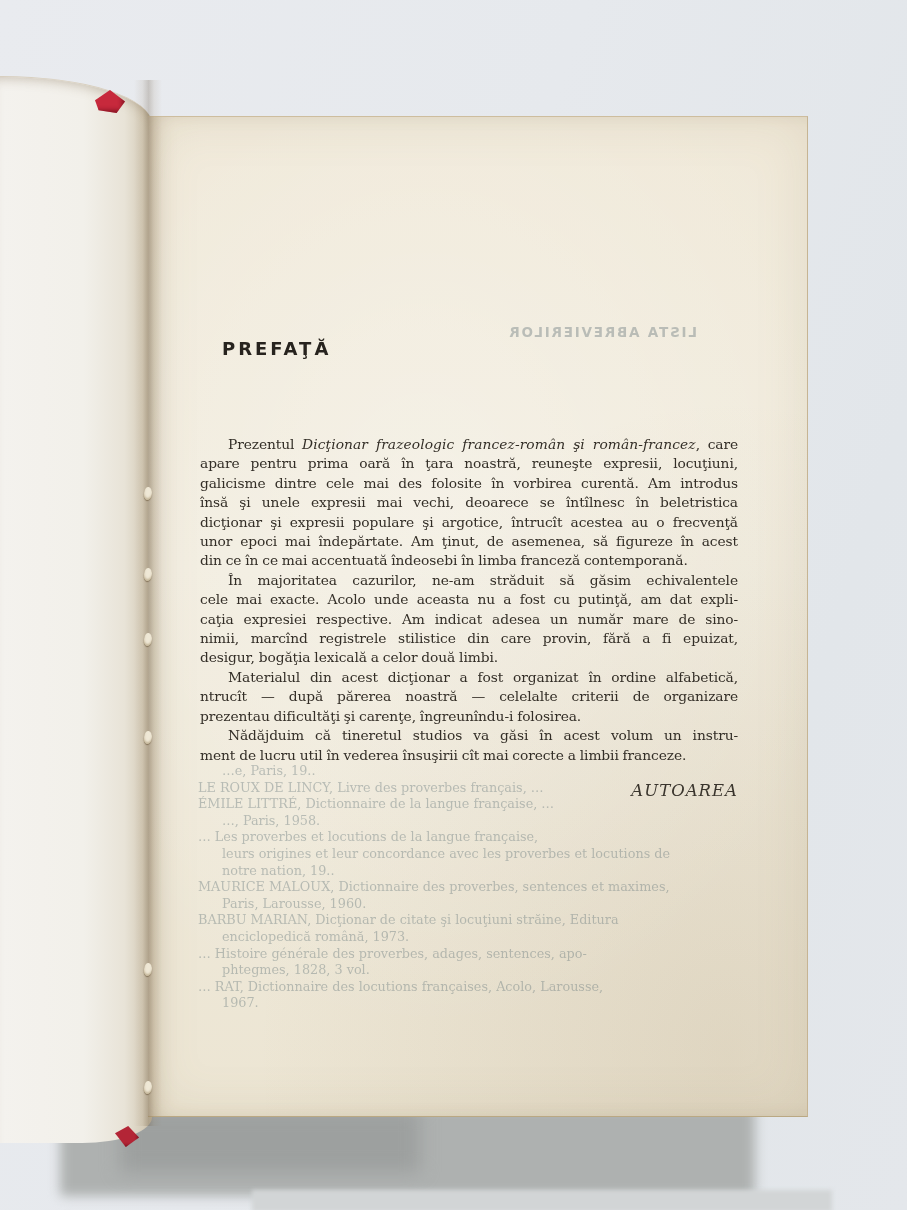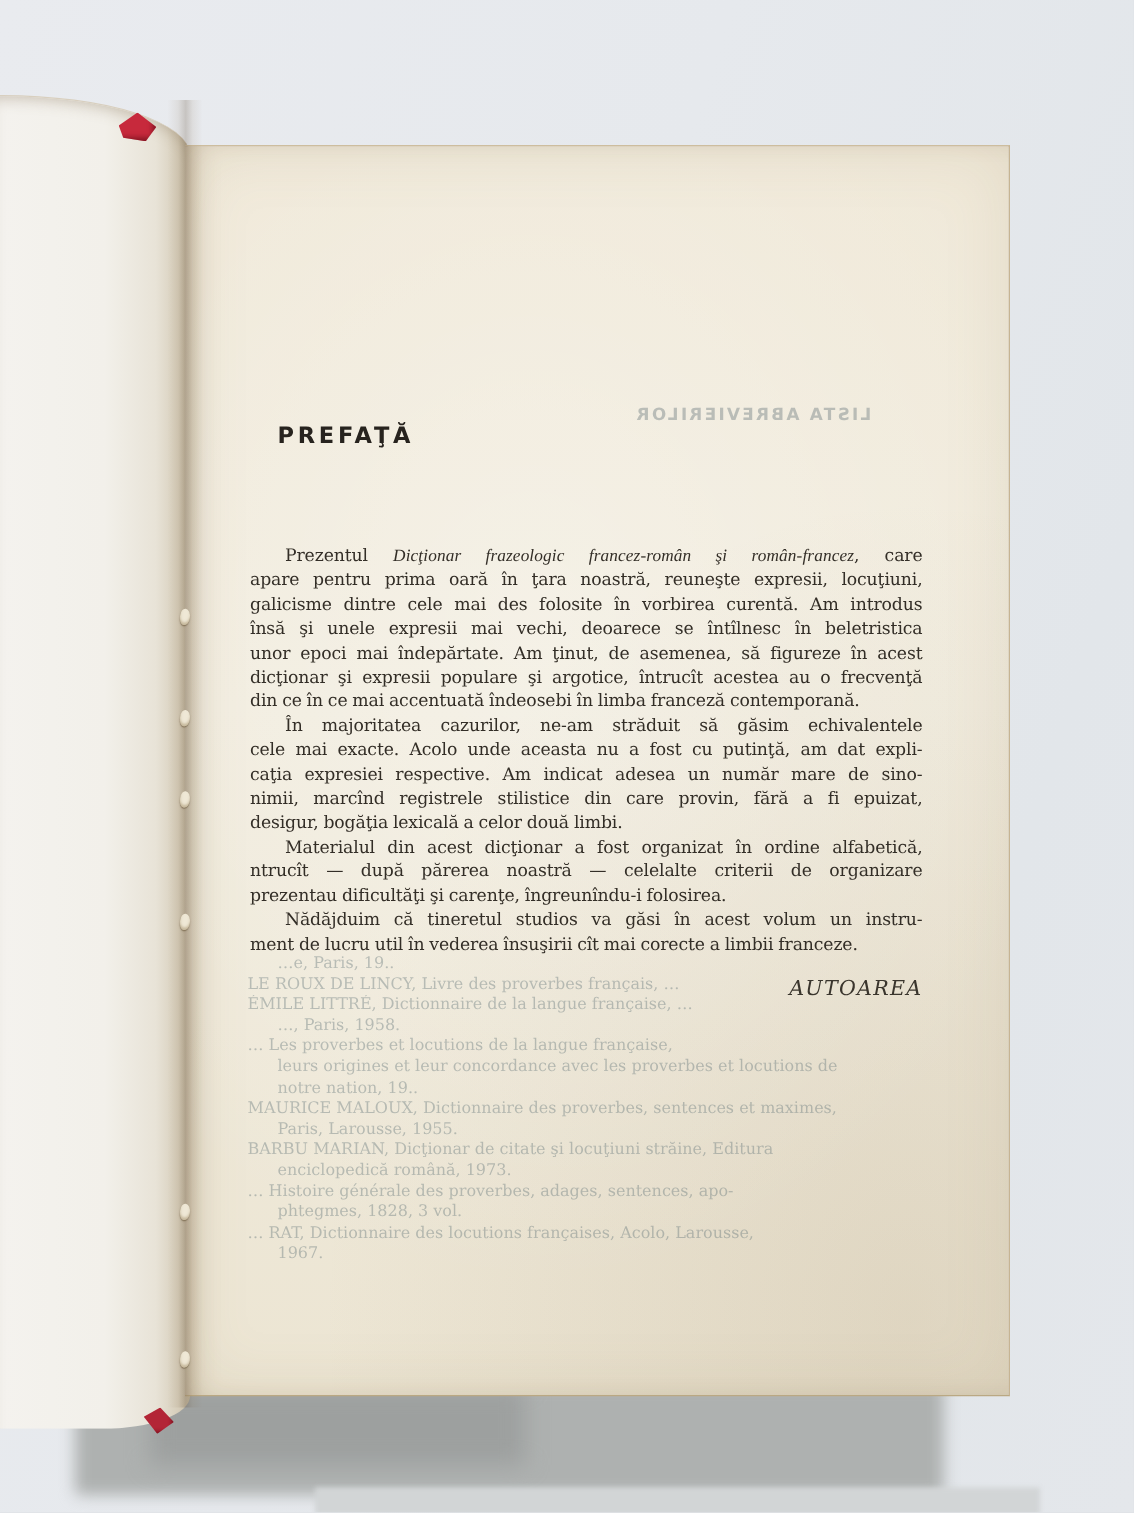--- a/index.html
+++ b/index.html
@@ -54,21 +54,21 @@
     font-size:13.5px;letter-spacing:1.8px;color:rgba(108,122,126,.42);filter:blur(.6px);
     white-space:nowrap;}
   
   .body{position:absolute;left:52px;top:318px;width:538px;z-index:3;
     font-size:13.8px;line-height:19.4px;color:#332e27;
     letter-spacing:-.1px;word-spacing:-.4px;}
   .para{margin:0;}
   .line{text-align:justify;text-align-last:justify;}
   .line.first{text-indent:28px;}
   .line.last{text-align-last:left;}
-  .line i{letter-spacing:.1px;font-family:Liberation Serif, serif;}
+  .line i{letter-spacing:.1px;}
   .signature{position:absolute;right:69px;top:664px;z-index:3;
     font-style:italic;font-size:16.5px;letter-spacing:1px;color:#3a352d;}
   
   .bleed-bib{position:absolute;left:50px;top:646px;width:544px;z-index:2;
     font-size:12.8px;line-height:16.6px;color:#64767a;opacity:.40;filter:blur(.45px);}
   .bleed-line{white-space:nowrap;overflow:hidden;}
   .bleed-line.cont{padding-left:24px;}
 </style>
 </head>
 <body>
@@ -90,37 +90,37 @@
 
     <div class="bleed-bib" id="bleed-bib">
         <div class="bleed-line cont">…e, Paris, 19..</div>
         <div class="bleed-line">LE ROUX DE LINCY, Livre des proverbes français, …</div>
         <div class="bleed-line">ÉMILE LITTRÉ, Dictionnaire de la langue française, …</div>
         <div class="bleed-line cont">…, Paris, 1958.</div>
         <div class="bleed-line">… Les proverbes et locutions de la langue française,</div>
         <div class="bleed-line cont">leurs origines et leur concordance avec les proverbes et locutions de</div>
         <div class="bleed-line cont">notre nation, 19..</div>
         <div class="bleed-line">MAURICE MALOUX, Dictionnaire des proverbes, sentences et maximes,</div>
-        <div class="bleed-line cont">Paris, Larousse, 1955.</div>
+        <div class="bleed-line cont">Paris, Larousse, 1960.</div>
         <div class="bleed-line">BARBU MARIAN, Dicţionar de citate şi locuţiuni străine, Editura</div>
         <div class="bleed-line cont">enciclopedică română, 1973.</div>
         <div class="bleed-line">… Histoire générale des proverbes, adages, sentences, apo-</div>
         <div class="bleed-line cont">phtegmes, 1828, 3 vol.</div>
         <div class="bleed-line">… RAT, Dictionnaire des locutions françaises, Acolo, Larousse,</div>
         <div class="bleed-line cont">1967.</div>
       </div>
 
     <div class="body" id="preface-body">
         <div class="para">
           <div class="line first"><span>Prezentul </span><i>Dicţionar frazeologic francez-român şi român-francez</i><span>, care</span></div>
           <div class="line">apare pentru prima oară în ţara noastră, reuneşte expresii, locuţiuni,</div>
           <div class="line">galicisme dintre cele mai des folosite în vorbirea curentă. Am introdus</div>
           <div class="line">însă şi unele expresii mai vechi, deoarece se întîlnesc în beletristica</div>
+          <div class="line">dicţionar şi expresii populare şi argotice, întrucît acestea au o frecvenţă</div>
           <div class="line">unor epoci mai îndepărtate. Am ţinut, de asemenea, să figureze în acest</div>
-          <div class="line">dicţionar şi expresii populare şi argotice, întrucît acestea au o frecvenţă</div>
           <div class="line last">din ce în ce mai accentuată îndeosebi în limba franceză contemporană.</div>
         </div>
         <div class="para">
           <div class="line first">În majoritatea cazurilor, ne-am străduit să găsim echivalentele</div>
           <div class="line">cele mai exacte. Acolo unde aceasta nu a fost cu putinţă, am dat expli-</div>
           <div class="line">caţia expresiei respective. Am indicat adesea un număr mare de sino-</div>
           <div class="line">nimii, marcînd registrele stilistice din care provin, fără a fi epuizat,</div>
           <div class="line last">desigur, bogăţia lexicală a celor două limbi.</div>
         </div>
         <div class="para">

